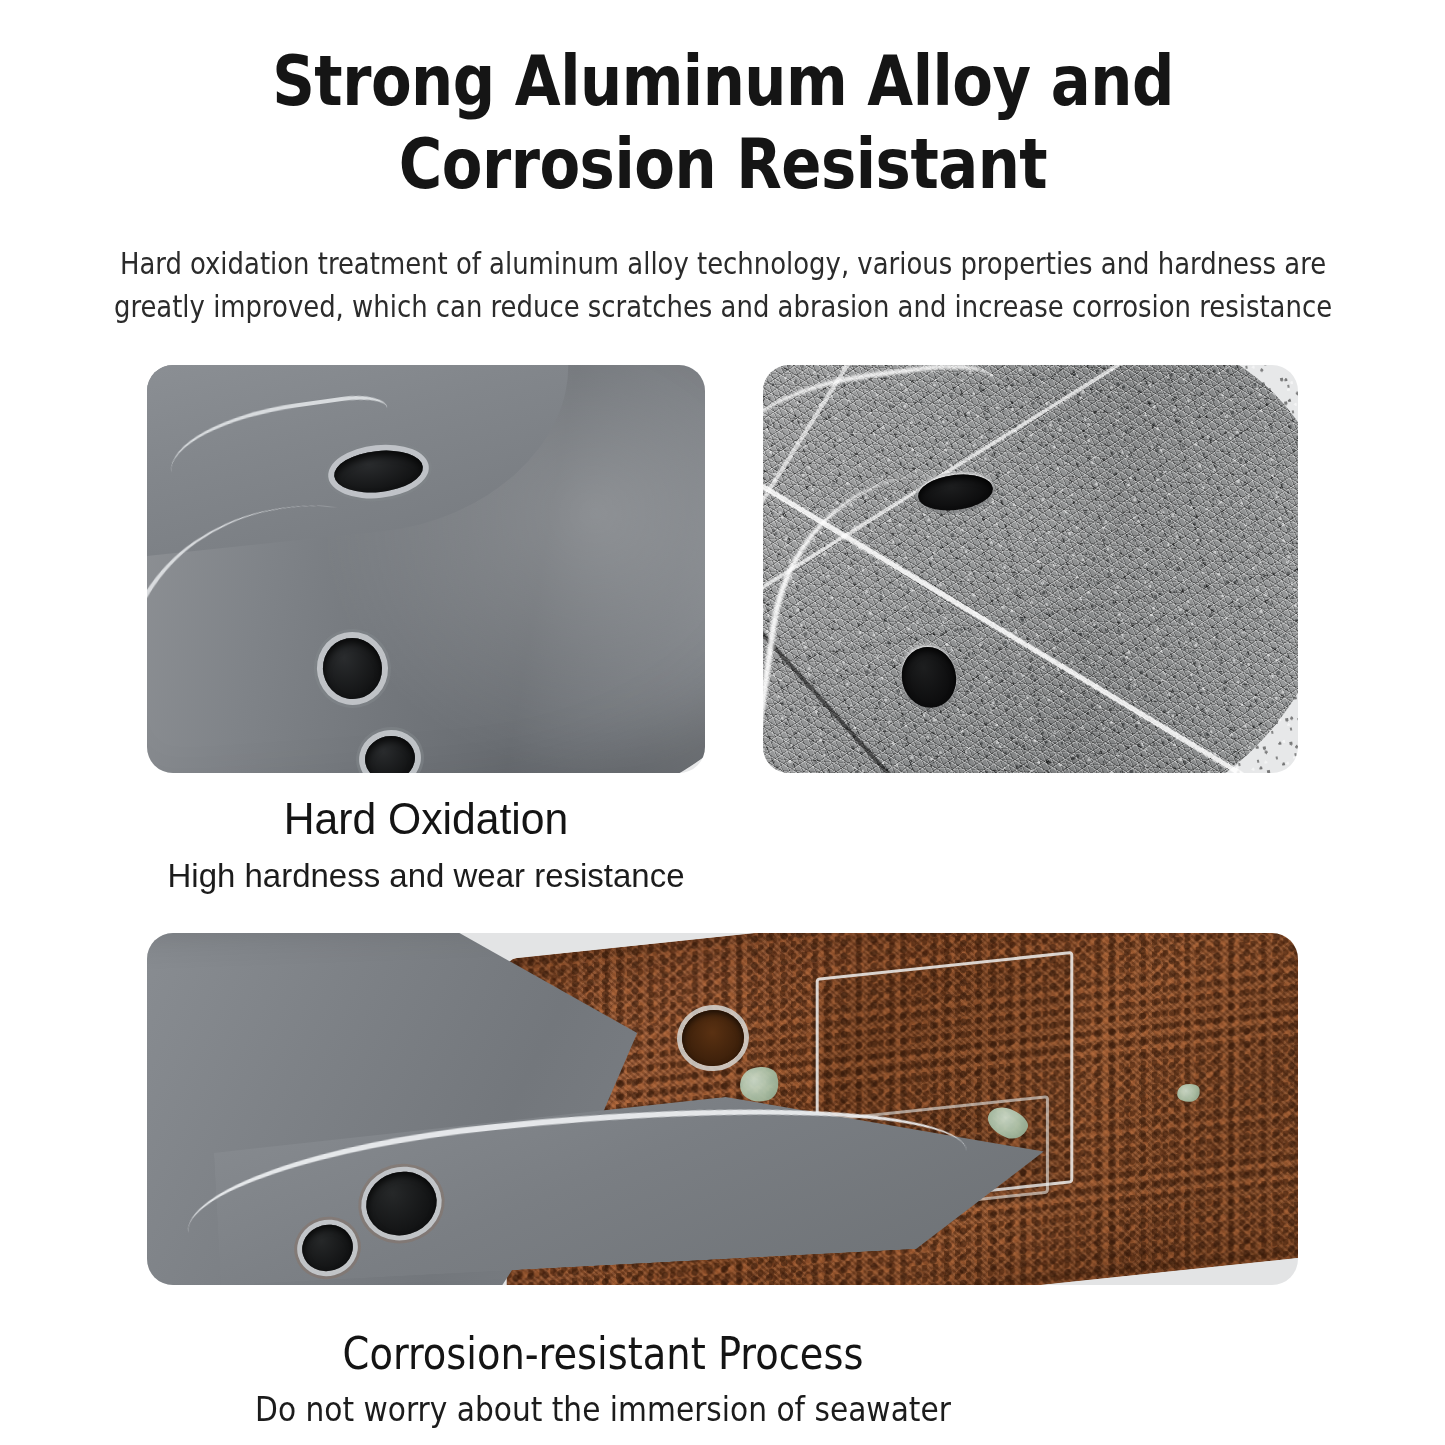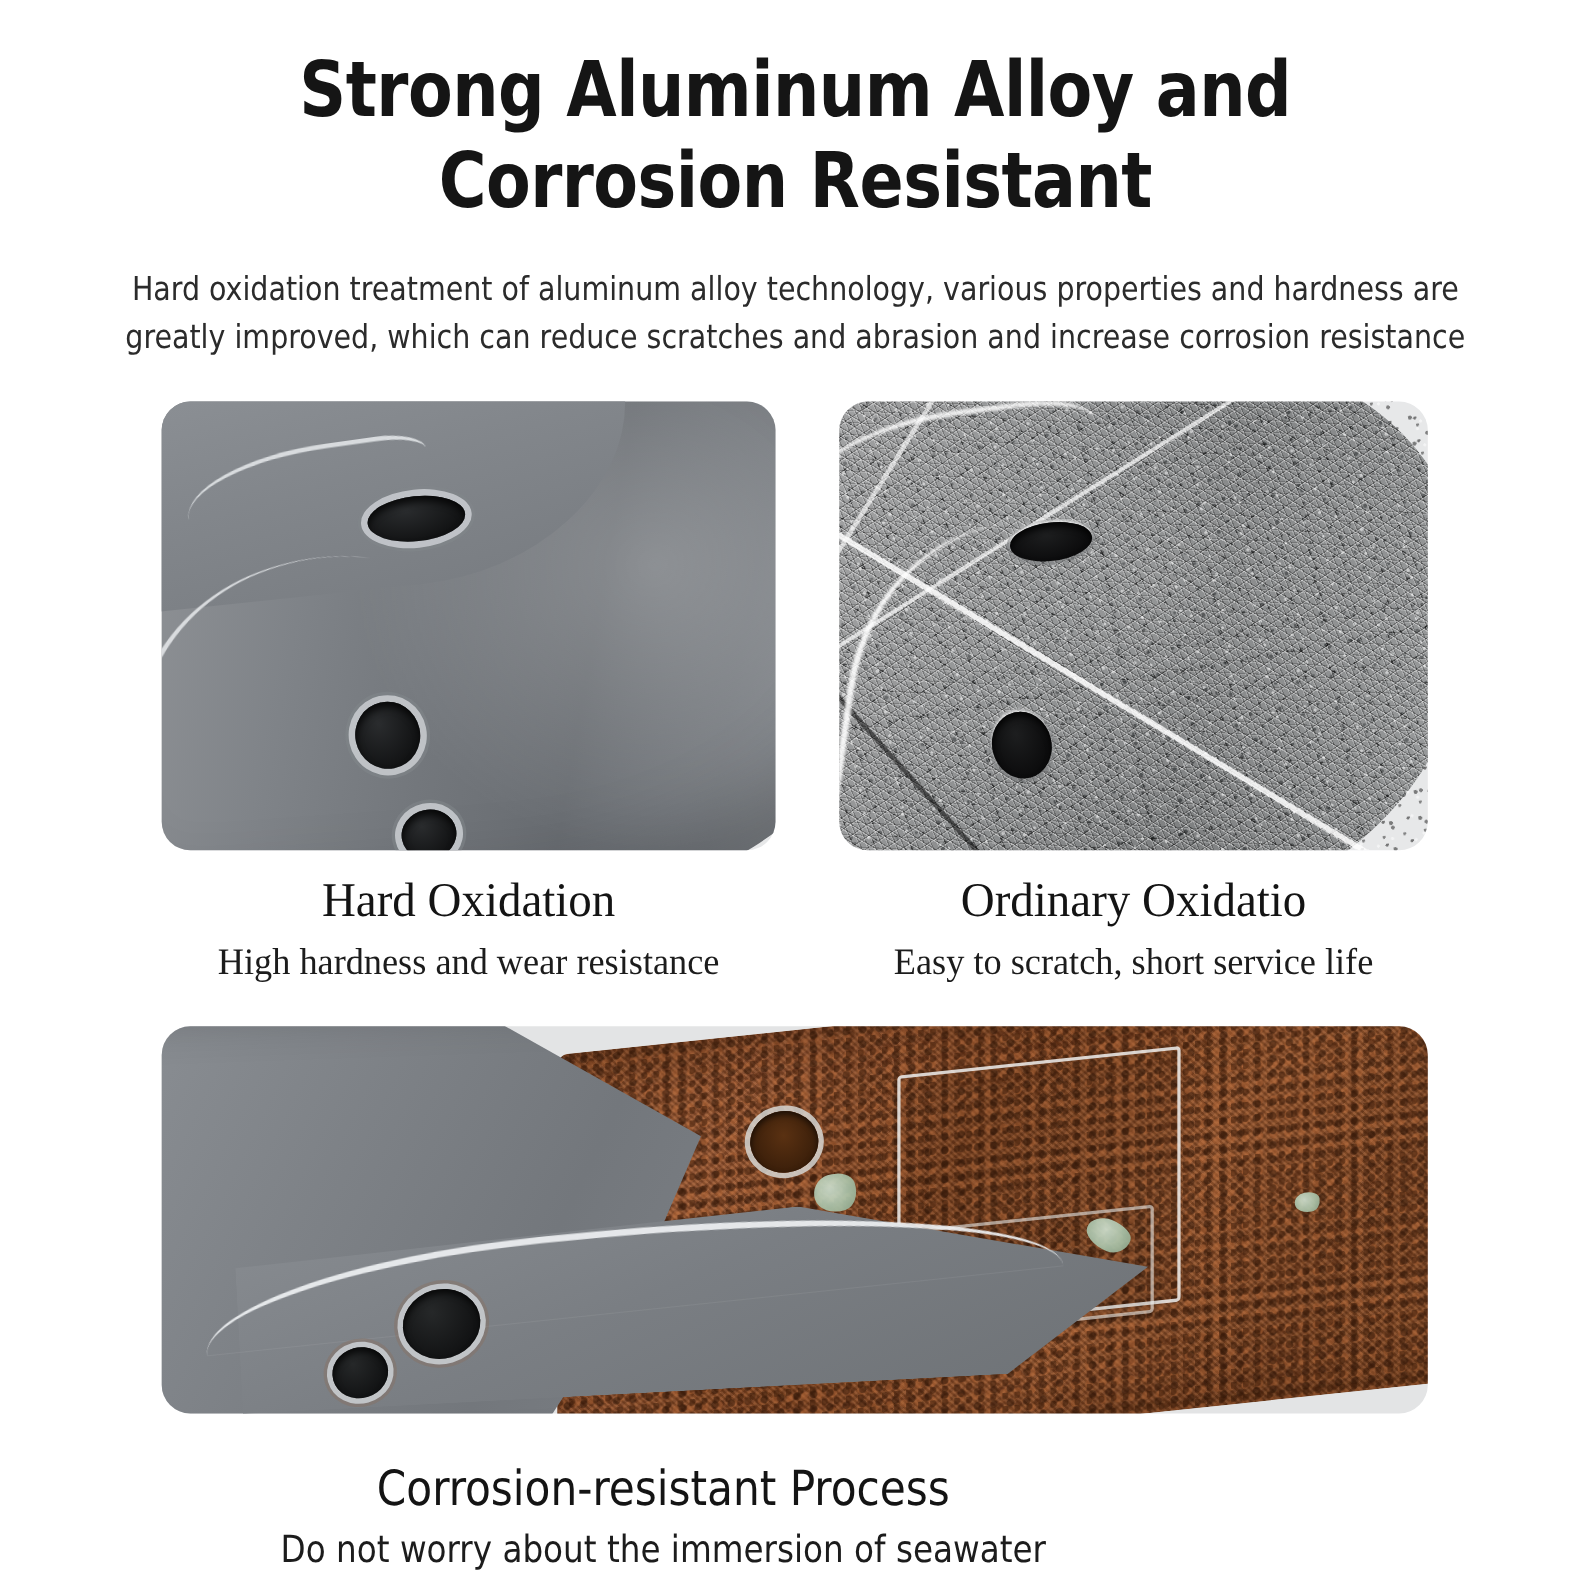--- a/index.html
+++ b/index.html
@@ -324,21 +324,21 @@
   .caption-row {
     position: absolute;
     left: 0;
     top: 795px;
     width: 1445px;
     height: 100px;
   }
   .cap-col {
     position: absolute;
     text-align: center;
-    font-family: Liberation Serif, serif;
+    font-family: Liberation Sans, sans-serif;
   }
   .cap-left  { left: 147px; width: 558px; }
   .cap-right { left: 763px; width: 535px; }
   .cap-title {
     font-size: 44px;
     font-weight: 400;
     color: #141414;
     line-height: 1.08;
     transform: scaleX(0.97);
   }
@@ -416,24 +416,20 @@
     </div>
   </div>
 </div>
 
 <div class="caption-row">
   <div class="cap-col cap-left">
     <div class="cap-title">Hard Oxidation</div>
     <div class="cap-sub">High hardness and wear resistance</div>
   </div>
 
-  <div class="cap-col cap-right">
-    <div class="cap-title">Ordinary Oxidatio</div>
-    <div class="cap-sub">Easy to scratch, short service life</div>
-  </div>
 </div>
 
 <div class="panel-bottom">
   <div class="rust-scene">
     <div class="rust-plate"></div>
     <div class="rust-tab rust-tab-a"></div>
     <div class="rust-tab rust-tab-b"></div>
     <div class="rust-hole"></div>
     <div class="patina patina-a"></div>
     <div class="patina patina-b"></div>

